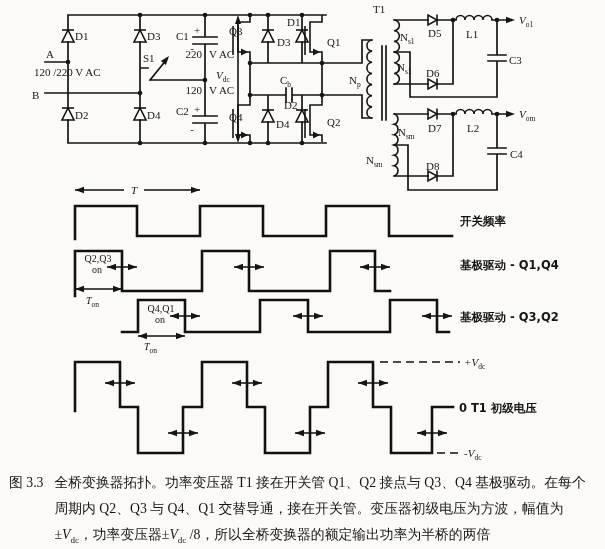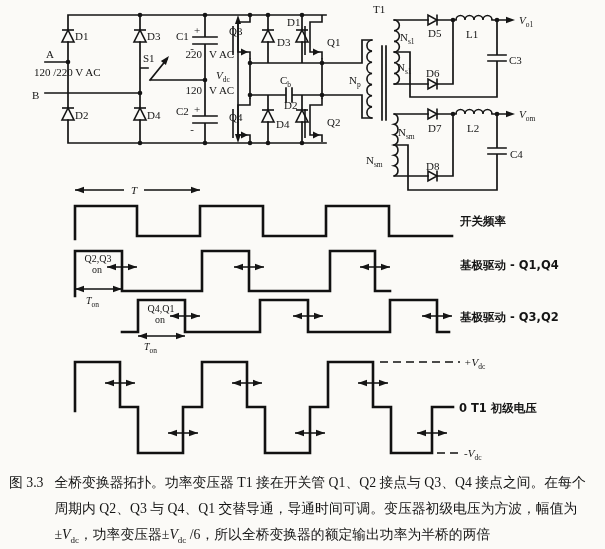--- a/index.html
+++ b/index.html
@@ -252,18 +252,18 @@
     <path class="dash" d="M437,453 H460"></path>
     <text x="464" y="366"><tspan class="it">+V</tspan><tspan class="sub" dy="3">dc</tspan></text>
     <text x="459" y="412" class="cn">0 T1 初级电压</text>
     <text x="464" y="457"><tspan class="it">-V</tspan><tspan class="sub" dy="3">dc</tspan></text>
   </g>
 </svg>
 
 <div class="caption">
   <span class="figlab">图 3.3</span>
   <div>
-    <div>全桥变换器拓扑。功率变压器 T1 接在开关管 Q1、Q2 接点与 Q3、Q4 接点之间。在每个</div>
-    <div>周期内 Q2、Q3 与 Q4、Q1 交替导通，导通时间可调。变压器初级电压为方波，幅值为</div>
-    <div><span>±</span><span class="vi">V</span><sub>dc</sub><span>，功率变压器±</span><span class="vi">V</span><sub>dc</sub><span> /6，所以全桥变换器的额定输出功率为半桥的两倍</span></div>
+    <div>全桥变换器拓扑。功率变压器 T1 接在开关管 Q1、Q2 接点与 Q3、Q4 基极驱动。在每个</div>
+    <div>周期内 Q2、Q3 与 Q4、Q1 交替导通，接在开关管。变压器初级电压为方波，幅值为</div>
+    <div><span>±</span><span class="vi">V</span><sub>dc</sub><span>，功率变压器±</span><span class="vi">V</span><sub>dc</sub><span> /8，所以全桥变换器的额定输出功率为半桥的两倍</span></div>
   </div>
 </div>
 </div>
 
 </body></html>

